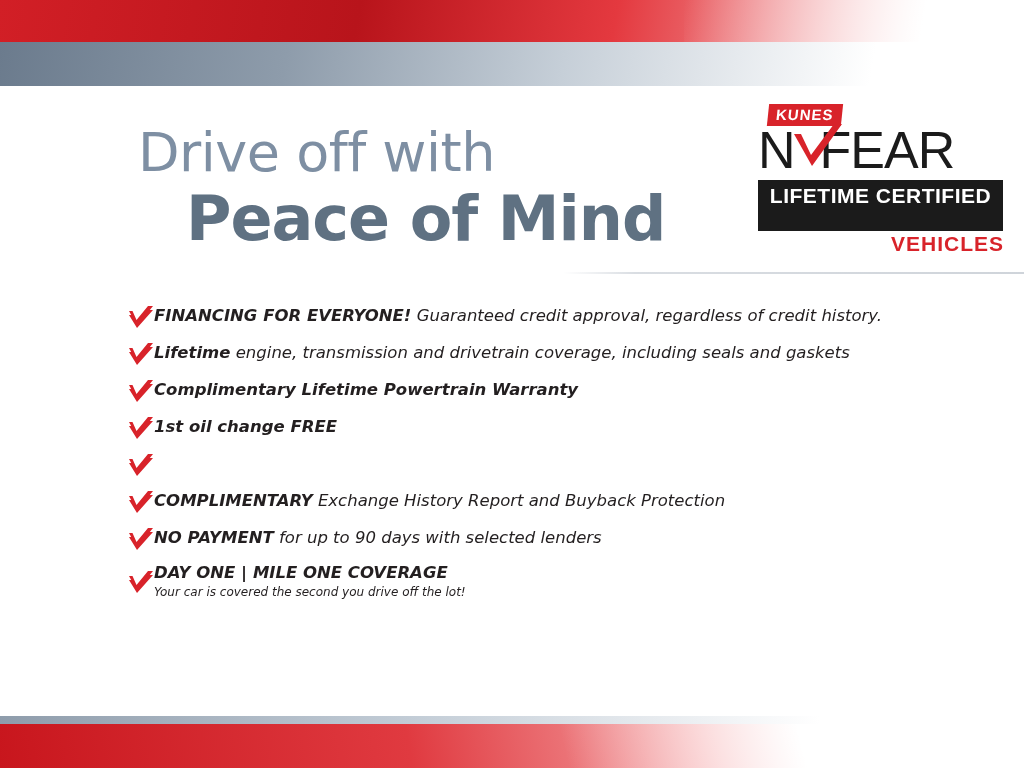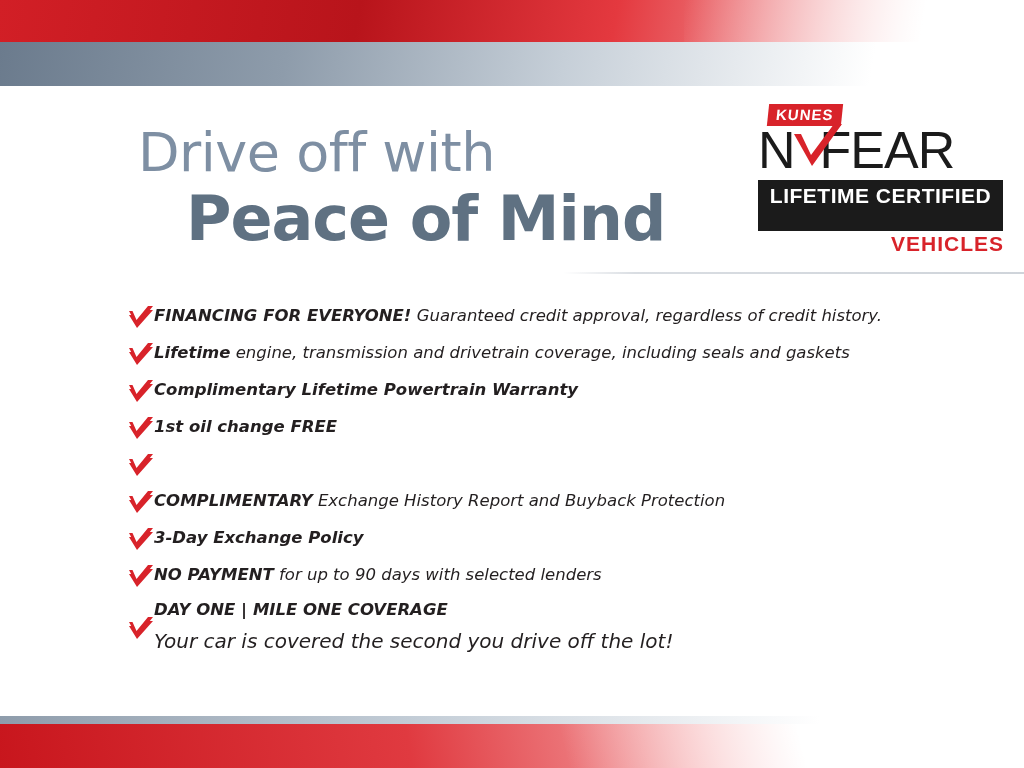--- a/index.html
+++ b/index.html
@@ -192,24 +192,24 @@
     color: #231f20;
     font-style: italic;
     line-height: 1.18;
     font-family: "DejaVu Sans", sans-serif;
   }
   .bullet-text b {
     font-weight: 700;
   }
   .bullet-sub {
     display: block;
-    margin-top: 11px;
+    margin-top: 3px;
     font-weight: 400;
     font-style: italic;
-    font-size: 20px;
+    font-size: 12px;
     color: #231f20;
   }
 </style>
 </head>
 <body>
 
 <div class="poster">
 
   <div class="band-top-red"></div>
   <div class="band-top-grey"></div>
@@ -286,29 +286,20 @@
     <div class="bullet-row">
       <svg class="bullet-check" viewBox="0 0 26 22">
         <path d="M1 5 L9 20 L25 0 L20 0 L8.5 14 L4.5 5 Z" fill="#d8232a"></path>
         <path d="M1 9 L9 22 L25 4 L20 4 L8.5 16 L4.5 9 Z" fill="#d8232a"></path>
       </svg>
       <div class="bullet-text">
         <b>COMPLIMENTARY</b><span> Exchange History Report and Buyback Protection</span>
       </div>
     </div>
 
-    <div class="bullet-row">
-      <svg class="bullet-check" viewBox="0 0 26 22">
-        <path d="M1 5 L9 20 L25 0 L20 0 L8.5 14 L4.5 5 Z" fill="#d8232a"></path>
-        <path d="M1 9 L9 22 L25 4 L20 4 L8.5 16 L4.5 9 Z" fill="#d8232a"></path>
-      </svg>
-      <div class="bullet-text">
-        <b>3-Day Exchange Policy</b><span></span>
-      </div>
-    </div>
 
     <div class="bullet-row">
       <svg class="bullet-check" viewBox="0 0 26 22">
         <path d="M1 5 L9 20 L25 0 L20 0 L8.5 14 L4.5 5 Z" fill="#d8232a"></path>
         <path d="M1 9 L9 22 L25 4 L20 4 L8.5 16 L4.5 9 Z" fill="#d8232a"></path>
       </svg>
       <div class="bullet-text">
         <b>NO PAYMENT</b><span> for up to 90 days with selected lenders</span>
       </div>
     </div>

